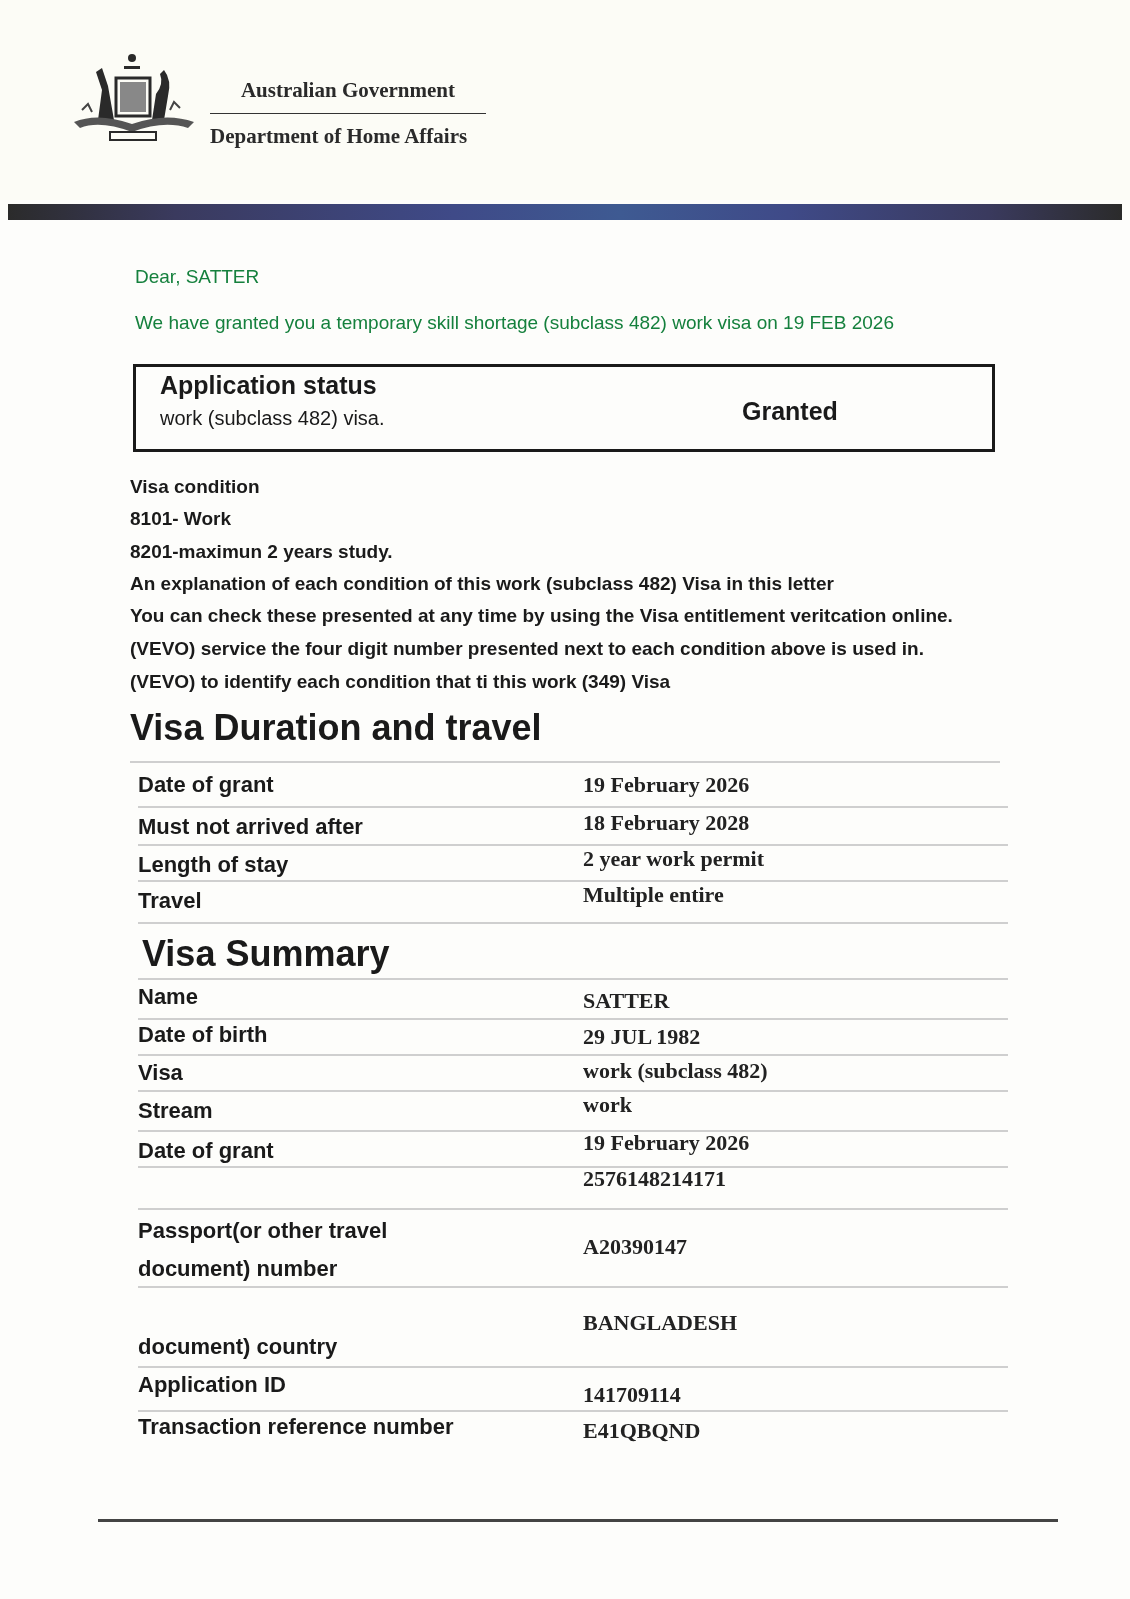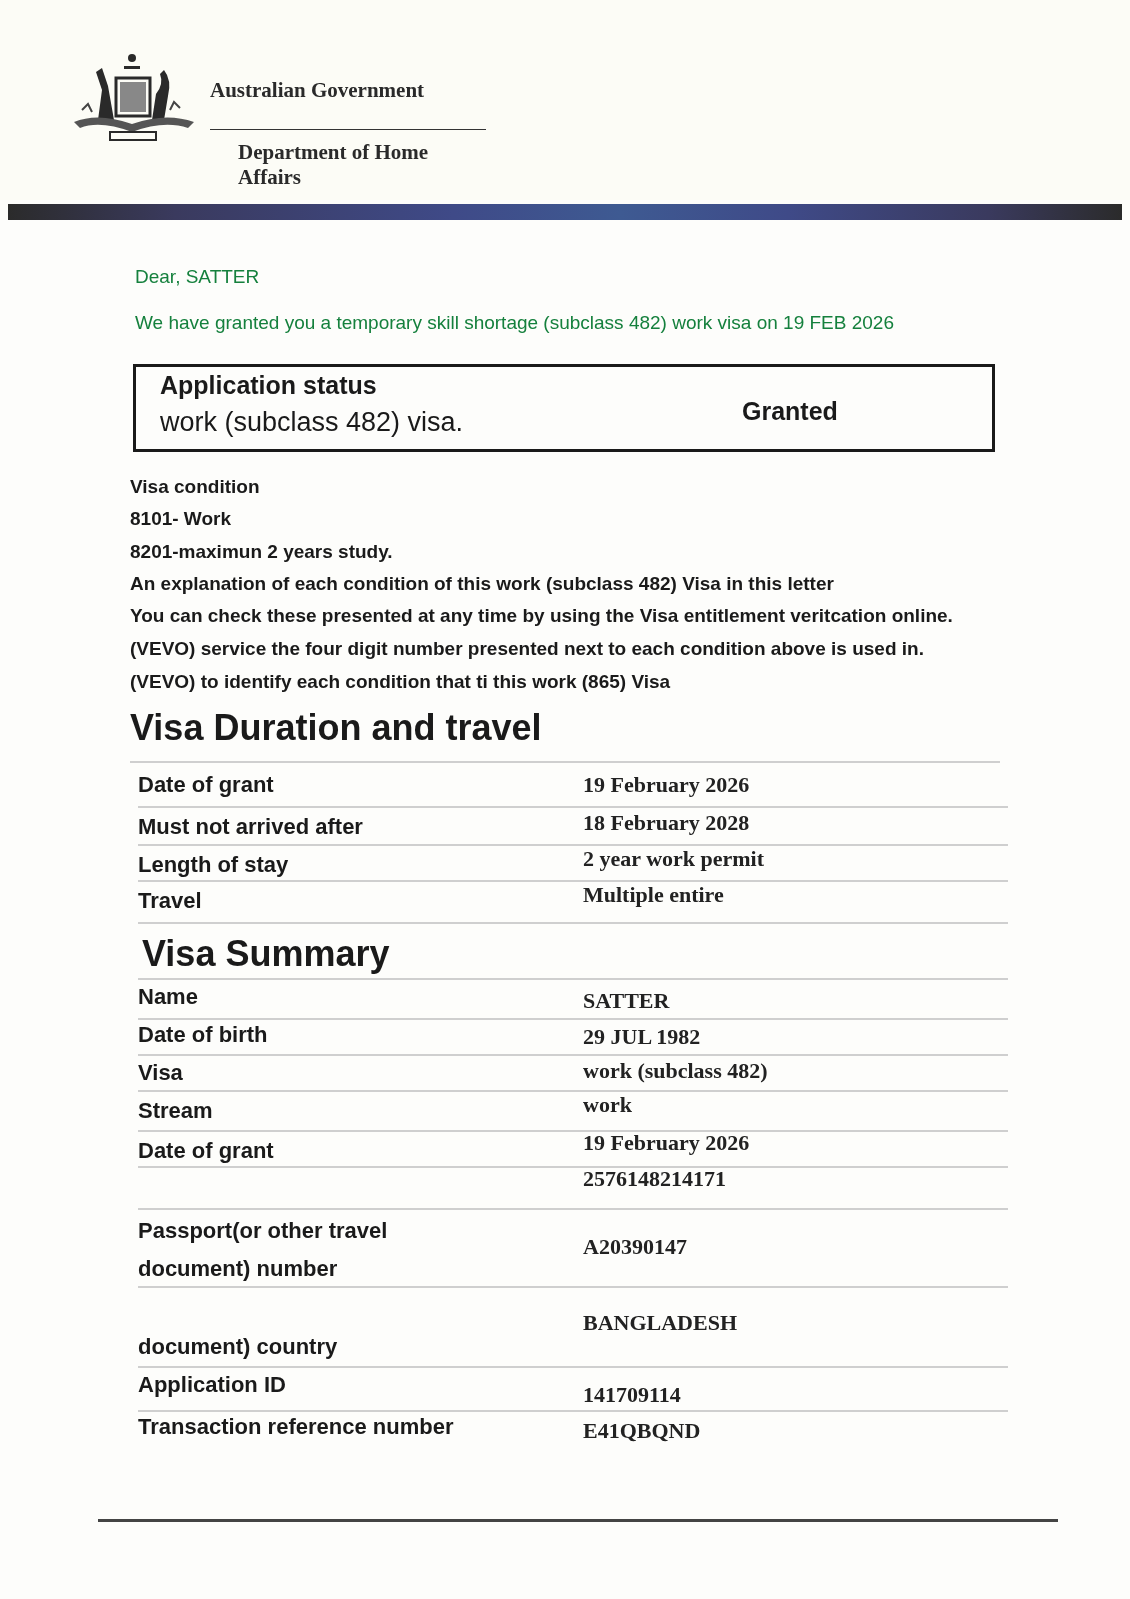--- a/index.html
+++ b/index.html
@@ -4,28 +4,28 @@
 <style>
   html, body { margin: 0; padding: 0; }
   body {
     width: 1130px; height: 1599px; position: relative; overflow: hidden;
     background: #fdfdfb;
     font-family: "Liberation Sans", sans-serif; color: #1a1a1a;
   }
   .header { position: absolute; left: 0; top: 0; width: 1130px; height: 200px; background: #fcfcf6; }
   .crest { position: absolute; left: 68px; top: 50px; width: 132px; height: 100px; }
   .agency { position: absolute; left: 210px; top: 78px; width: 276px; font-family: "Liberation Serif", serif; font-weight: bold; color: #2a2a2a; }
-  .agency .gov { font-size: 21px; padding-bottom: 26px; border-bottom: 1.5px solid #333; }
-  .agency .dept { font-size: 21px; padding-top: 10px; margin-left: 28px; }
+  .agency .gov { font-size: 21px; padding-bottom: 10px; border-bottom: 1.5px solid #333; text-align: center; }
+  .agency .dept { font-size: 21px; padding-top: 10px; }
   .bar { position: absolute; left: 8px; top: 204px; width: 1114px; height: 16px;
     background: linear-gradient(90deg, #2b2b2b 0%, #3a3a5e 15%, #3f4a88 40%, #3e5a92 55%, #3f4a88 70%, #3a3a5e 88%, #2b2b2b 100%); }
   .p { position: absolute; left: 135px; font-size: 19px; color: #15803d; }
   .status-box { position: absolute; left: 133px; top: 364px; width: 862px; height: 88px; border: 3px solid #1a1a1a; box-sizing: border-box; }
   .status-box .title { position: absolute; left: 24px; top: 4px; font-size: 25px; font-weight: bold; }
-  .status-box .sub { position: absolute; left: 24px; top: 40px; font-size: 27px; }
+  .status-box .sub { position: absolute; left: 24px; top: 40px; font-size: 20px; }
   .status-box .granted { position: absolute; left: 606px; top: 30px; font-size: 25px; font-weight: bold; }
   .cond { position: absolute; left: 130px; font-size: 19px; font-weight: bold; }
   .h2 { position: absolute; font-size: 36px; font-weight: bold; }
   .row { position: absolute; left: 138px; width: 870px; border-bottom: 2px solid #cfcfcf; }
   .row .k { position: absolute; left: 0; font-size: 22px; font-weight: bold; line-height: 38px; }
   .row .v { position: absolute; left: 445px; font-size: 22px; font-weight: bold; color: #222; font-family: Liberation Serif, serif; }
   .rule { position: absolute; height: 2px; background: #cfcfcf; }
   .footer-line { position: absolute; left: 98px; top: 1519px; width: 960px; height: 3px; background: #444; }
 </style>
 </head>
@@ -60,21 +60,21 @@
   <div class="sub">work (subclass 482) visa.</div>
   <div class="granted">Granted</div>
 </div>
 
 <div class="cond" style="top:476px">Visa condition</div>
 <div class="cond" style="top:508px">8101-  Work</div>
 <div class="cond" style="top:541px">8201-maximun 2 years study.</div>
 <div class="cond" style="top:573px">An explanation of each condition of this work (subclass 482) Visa in this letter</div>
 <div class="cond" style="top:605px">You can check these presented at any time by using the Visa entitlement veritcation online.</div>
 <div class="cond" style="top:638px">(VEVO) service the four digit number presented next to each condition above is used in.</div>
-<div class="cond" style="top:671px">(VEVO) to identify each condition that ti this work (865) Visa</div>
+<div class="cond" style="top:671px">(VEVO) to identify each condition that ti this work (349) Visa</div>
 
 <div class="h2" style="left:130px; top:707px">Visa Duration and travel</div>
 <div class="rule" style="left:130px; top:761px; width:870px"></div>
 
 <div class="row" style="top:766px; height:40px">
   <div class="k">Date of grant</div>
   <div class="v" style="top:6px">19 February 2026</div>
 </div>
 <div class="row" style="top:808px; height:36px">
   <div class="k">Must not arrived after</div>

